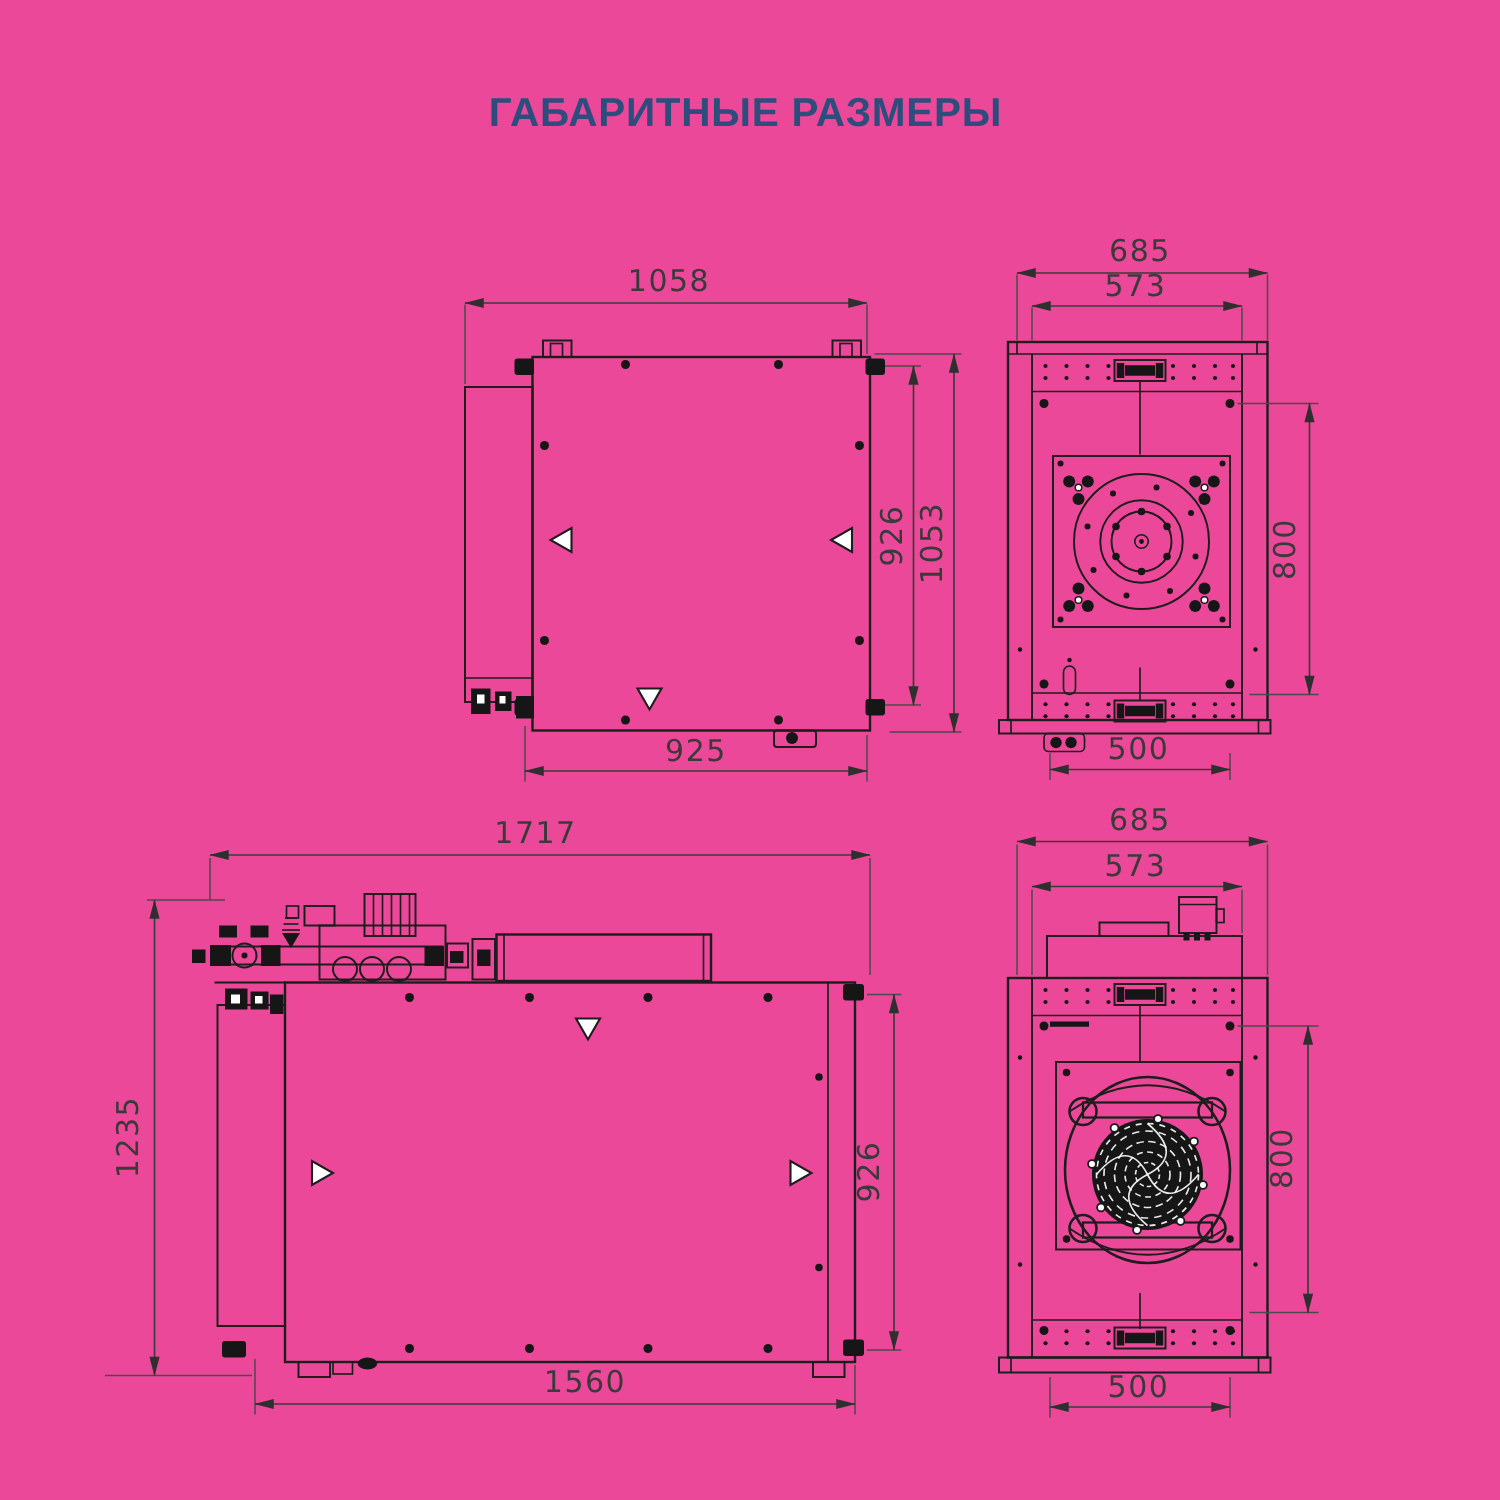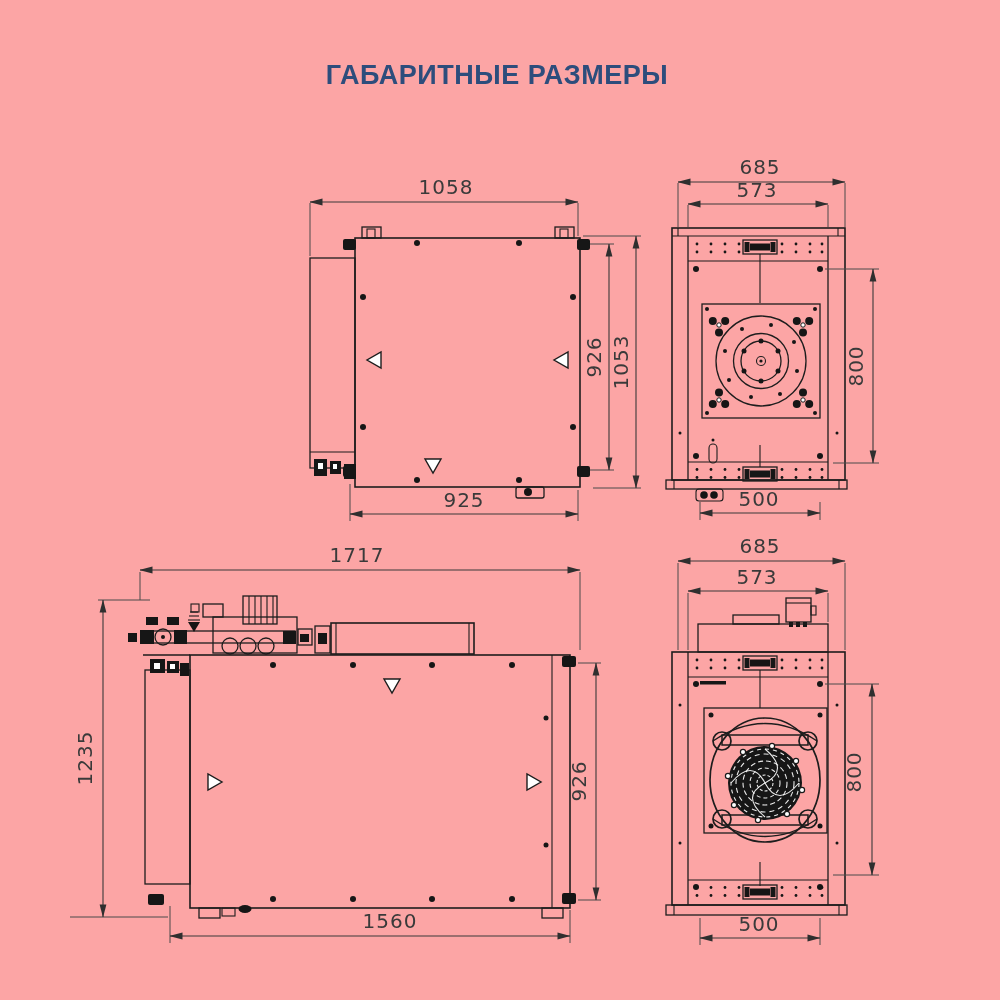--- a/index.html
+++ b/index.html
@@ -1,16 +1,16 @@
 <!DOCTYPE html>
 <html><head>
 <meta charset="utf-8">
 <style>
   html,body{margin:0;padding:0;background:#ffffff;}
-  .page{width:1000px;height:1000px;background:#fca5a5;position:relative;overflow:hidden;}
+  .page{width:1000px;height:1000px;background:#ec4899;position:relative;overflow:hidden;}
   svg{display:block;}
   .title{font-family:"Liberation Sans",sans-serif;font-weight:700;font-size:27px;letter-spacing:.5px;}
   .dimtxt{font-family:"DejaVu Sans",sans-serif;font-size:20px;letter-spacing:1px;text-anchor:middle;}
   .ln{fill:none;stroke:#1d1d1d;stroke-width:1.6;stroke-linejoin:miter;stroke-linecap:square;}
   .lnm{fill:none;stroke:#1d1d1d;stroke-width:1.3;}
   .lnt{fill:none;stroke:#1d1d1d;stroke-width:1.1;}
   .dim{fill:none;stroke:#3a3a3a;stroke-width:1.1;}
   .ext{fill:none;stroke:#4a4a4a;stroke-width:1;}
   .bk{fill:#161616;stroke:none;}
   .tri{fill:#ffffff;stroke:#1d1d1d;stroke-width:1.4;stroke-linejoin:miter;}

